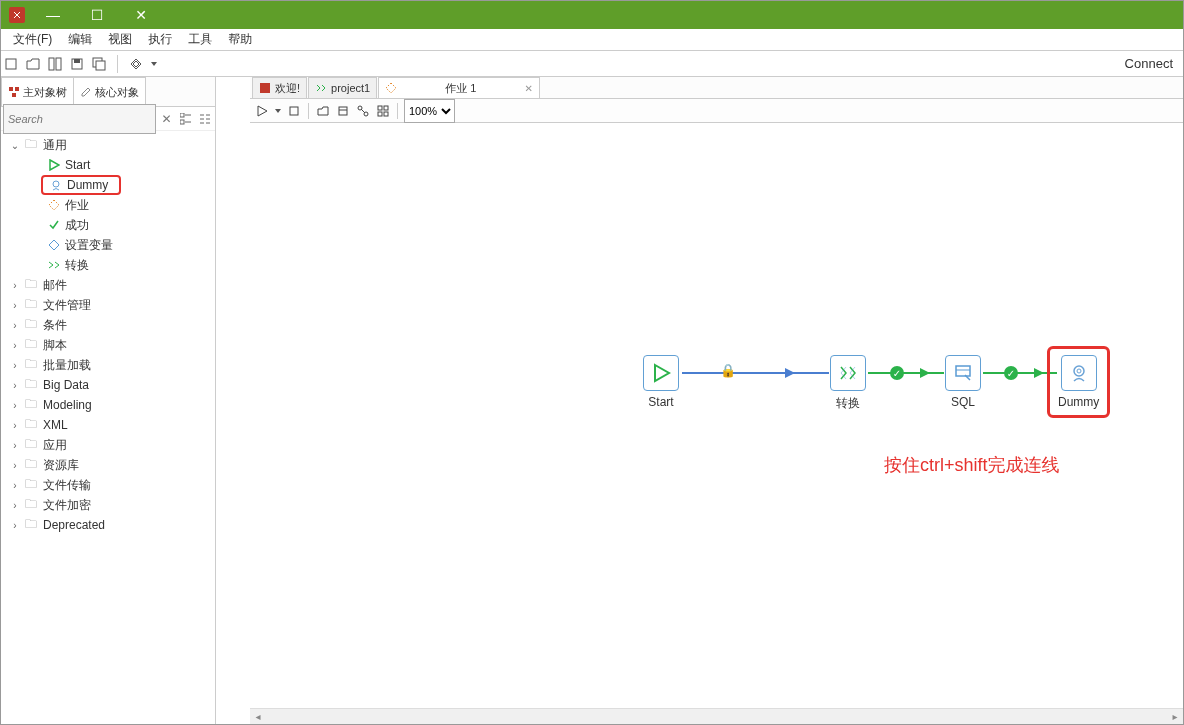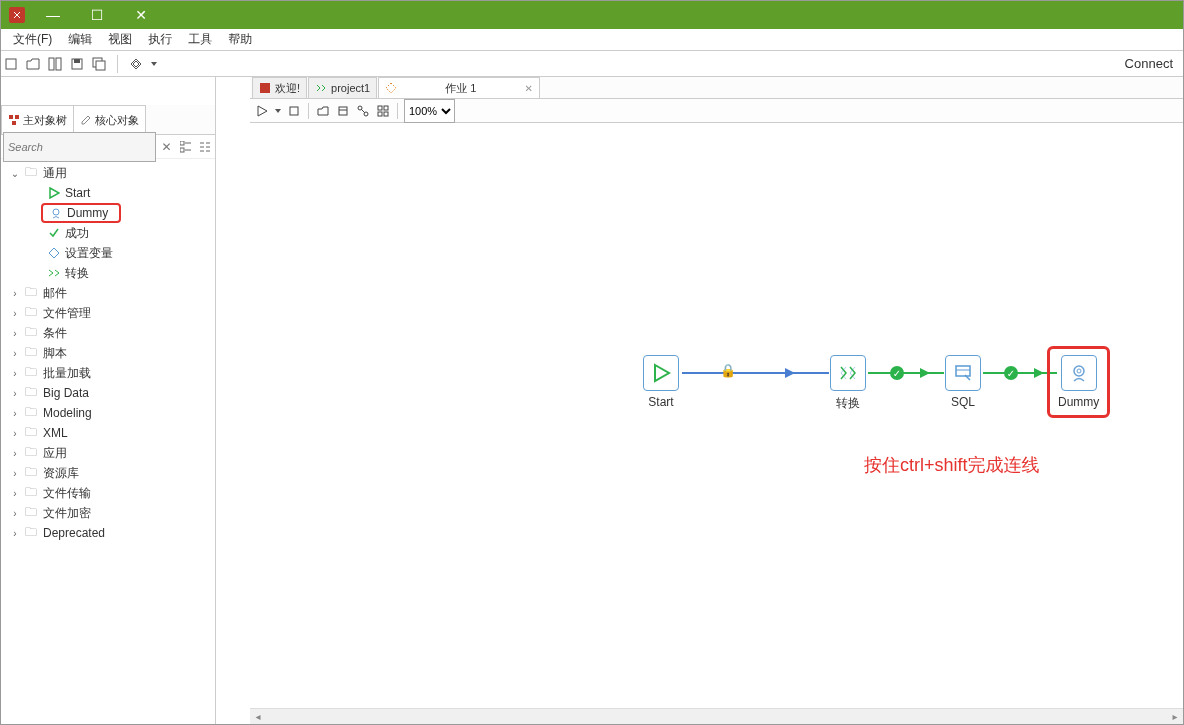--- a/index.html
+++ b/index.html
@@ -9,21 +9,21 @@
 .titlebar .title { flex: 1; font-size: 12px; }
 .titlebar .win-btn { width: 44px; height: 28px; display: flex; align-items: center; justify-content: center; color: #fff; font-size: 14px; }
 .menubar { height: 22px; background: #fff; border-bottom: 1px solid #ccc; display: flex; align-items: center; padding: 0 4px; gap: 0; }
 .menubar .menu-item { padding: 20px 8px; font-size: 12px; }
 .toolbar1 { height: 26px; border-bottom: 1px solid #ccc; display: flex; align-items: center; padding: 0 2px; gap: 6px; }
 .toolbar1 .tb-icon { width: 16px; height: 16px; display:flex;align-items:center;justify-content:center; color:#444;}
 .toolbar1 .sep { width: 1px; height: 18px; background: #ccc; margin: 0 4px; }
 .toolbar1 .connect { margin-left: auto; font-size: 13px; color: #333; padding: 0 8px;}
 .main { display: flex; height: calc(100% - 28px - 22px - 26px); }
 .sidebar { width: 215px; border-right: 1px solid #ccc; display: flex; flex-direction: column; }
-.side-tabs { height: 30px; display: flex; border-bottom: 1px solid #ccc; background: #fcfcfc; margin-top: 28px; }
+.side-tabs { height: 30px; display: flex; border-bottom: 1px solid #ccc; background: #fcfcfc; }
 .side-tab { padding: 2px 6px; border: 1px solid #ccc; border-bottom: none; background: #fff; margin-right: -1px; display: flex; align-items: center; gap: 3px; font-size: 11px;}
 .side-tab .ticon { width:12px;height:12px;display:flex;align-items:center;justify-content:center;}
 .side-search-row { height: 24px; display: flex; align-items: center; padding: 2px; gap: 2px; border-bottom: 1px solid #eee;}
 .side-search-row input { flex: 1; height: 30px; border: 1px solid #aaa; background: #f5f5f5; padding: 0 4px; font-size: 11px; font-style: italic;}
 .side-search-row .s-ico { width:18px;height:18px;display:flex;align-items:center;justify-content:center;color:#777;border:1px solid transparent;}
 .tree { flex: 1; overflow: auto; padding: 4px 2px; }
 .tree-row { display: flex; align-items: center; height: 20px; font-size: 12px; white-space: nowrap; }
 .tree-row .expand { width: 12px; text-align: center; color: #666; font-size: 10px;}
 .tree-row .folder-icon { width: 14px; margin: 0 4px; color: #888;}
 .tree-row .node-icon { width: 14px; margin: 0 4px; display:flex;align-items:center;justify-content:center;}
@@ -192,20 +192,28 @@
             <svg width="12" height="12">
               <circle cx="6" cy="5" r="3" fill="none" stroke="#6aa2d6"></circle>
               <path d="M3 11 Q6 8 9 11" fill="none" stroke="#6aa2d6"></path>
             </svg>
           </span>
         <span>Dummy</span>
       </div>
       <div class="tree-row lvl2">
         <span class="node-icon">
             <svg width="12" height="12">
+              <path d="M6 1 L11 6 L6 11 L1 6 Z" fill="none" stroke="#e58a2e" stroke-dasharray="1.5"></path>
+            </svg>
+          </span>
+        <span>作业</span>
+      </div>
+      <div class="tree-row lvl2">
+        <span class="node-icon">
+            <svg width="12" height="12">
               <path d="M2 6 L5 9 L10 2" fill="none" stroke="#2bb24a" stroke-width="1.5"></path>
             </svg>
           </span>
         <span>成功</span>
       </div>
       <div class="tree-row lvl2">
         <span class="node-icon">
             <svg width="12" height="12">
               <path d="M6 1 L11 6 L6 11 L1 6 Z" fill="none" stroke="#5a9bd4"></path>
             </svg>
@@ -412,21 +420,21 @@
             <svg width="20" height="20">
                 <circle cx="10" cy="8" r="5" fill="none" stroke="#6aa2d6" stroke-width="1.5"></circle>
                 <circle cx="10" cy="8" r="2" fill="none" stroke="#6aa2d6"></circle>
                 <path d="M5 18 Q10 13 15 18" fill="none" stroke="#6aa2d6" stroke-width="1.5"></path>
               </svg>
           </div>
           <div class="label">Dummy</div>
         </div>
       </div>
 
-      <div class="annotation" style="left:614px;top:330px;">按住ctrl+shift完成连线</div>
+      <div class="annotation" style="left:634px;top:330px;">按住ctrl+shift完成连线</div>
 
       <div class="scrollbar-h">
         <div class="sb-btn">◂</div>
         <div class="track"></div>
         <div class="sb-btn">▸</div>
       </div>
     </div>
   </div>
 </div>
 

